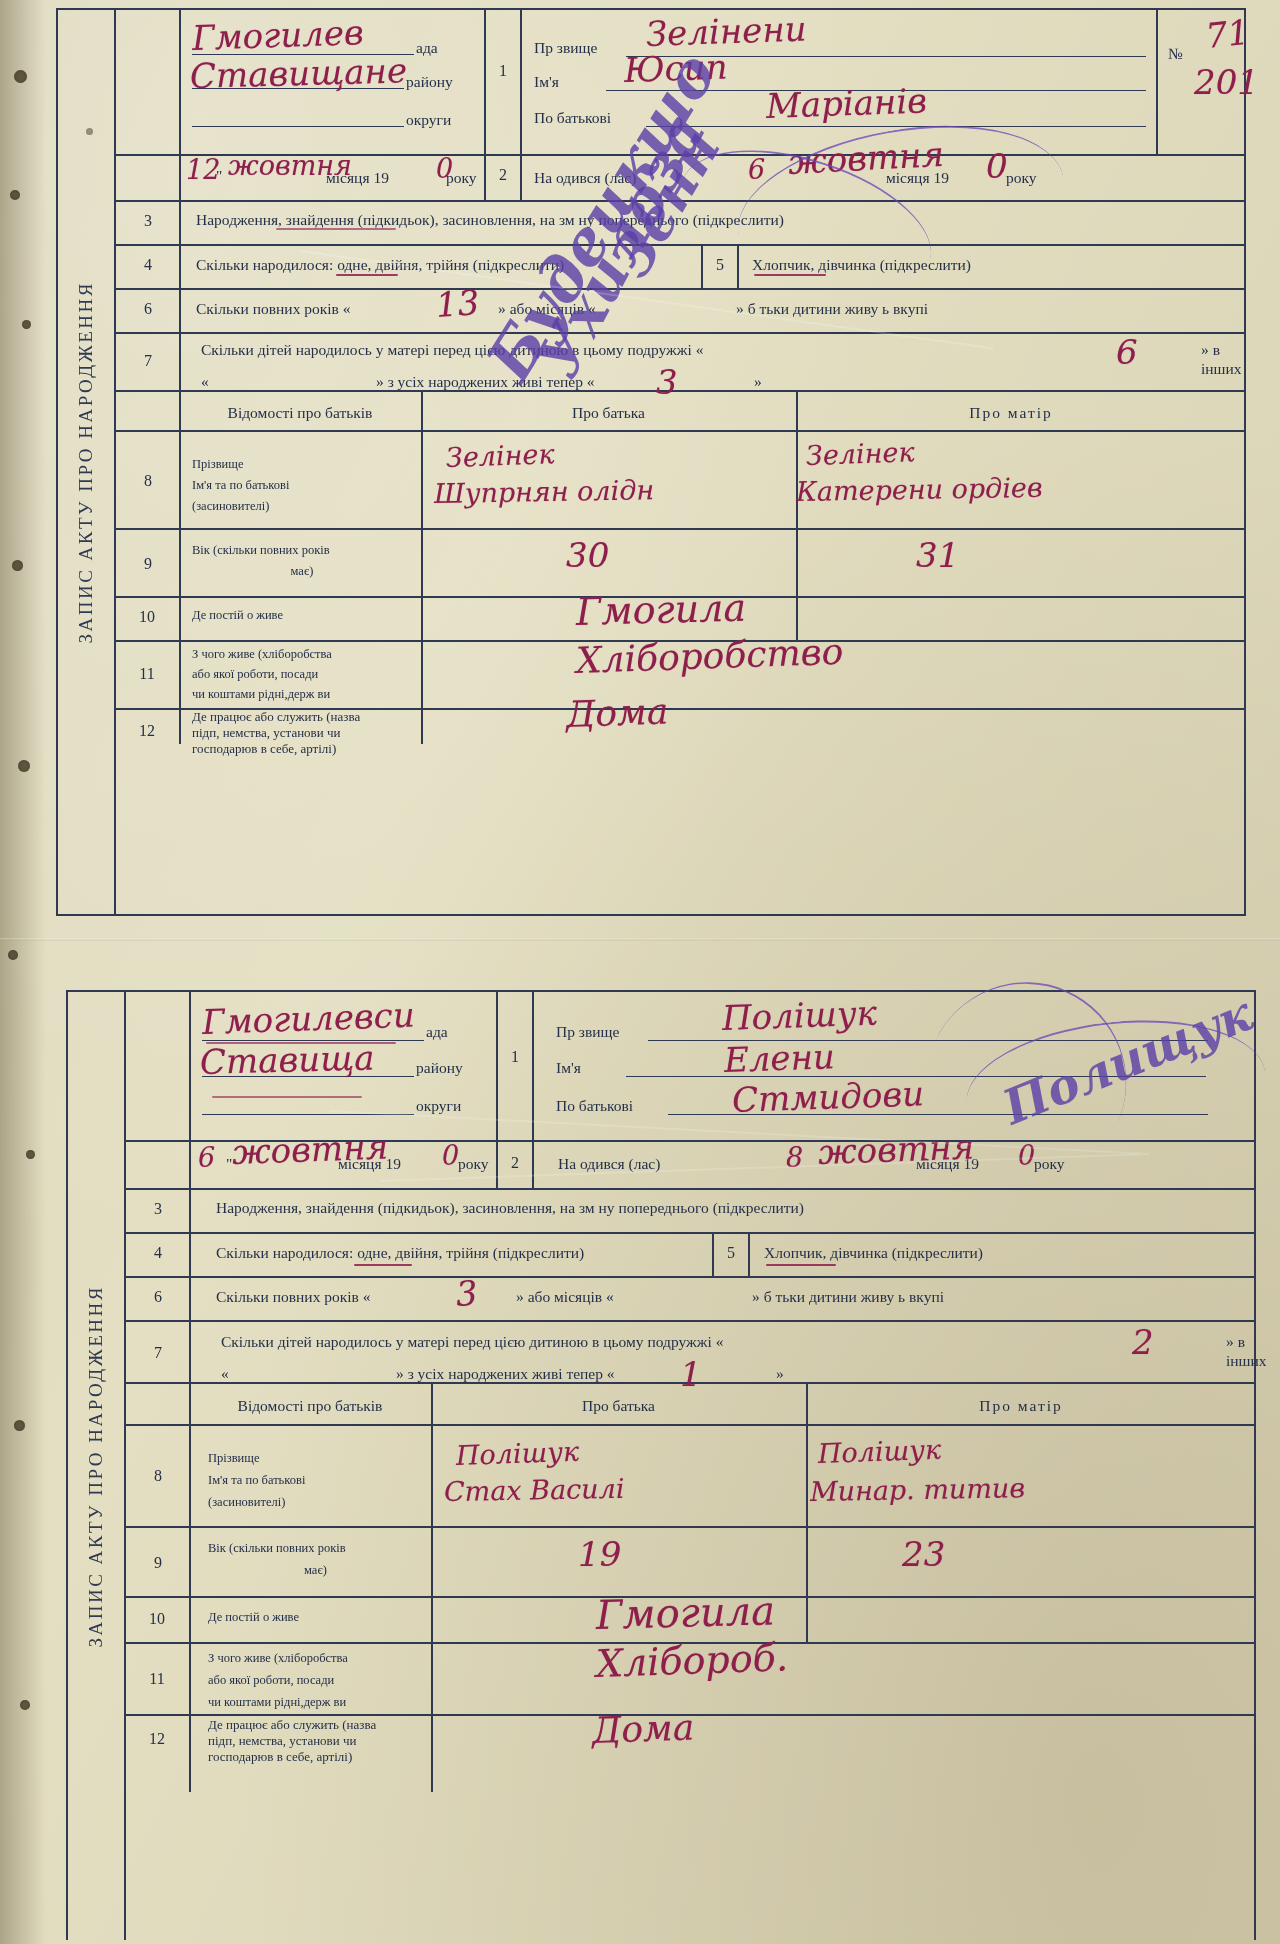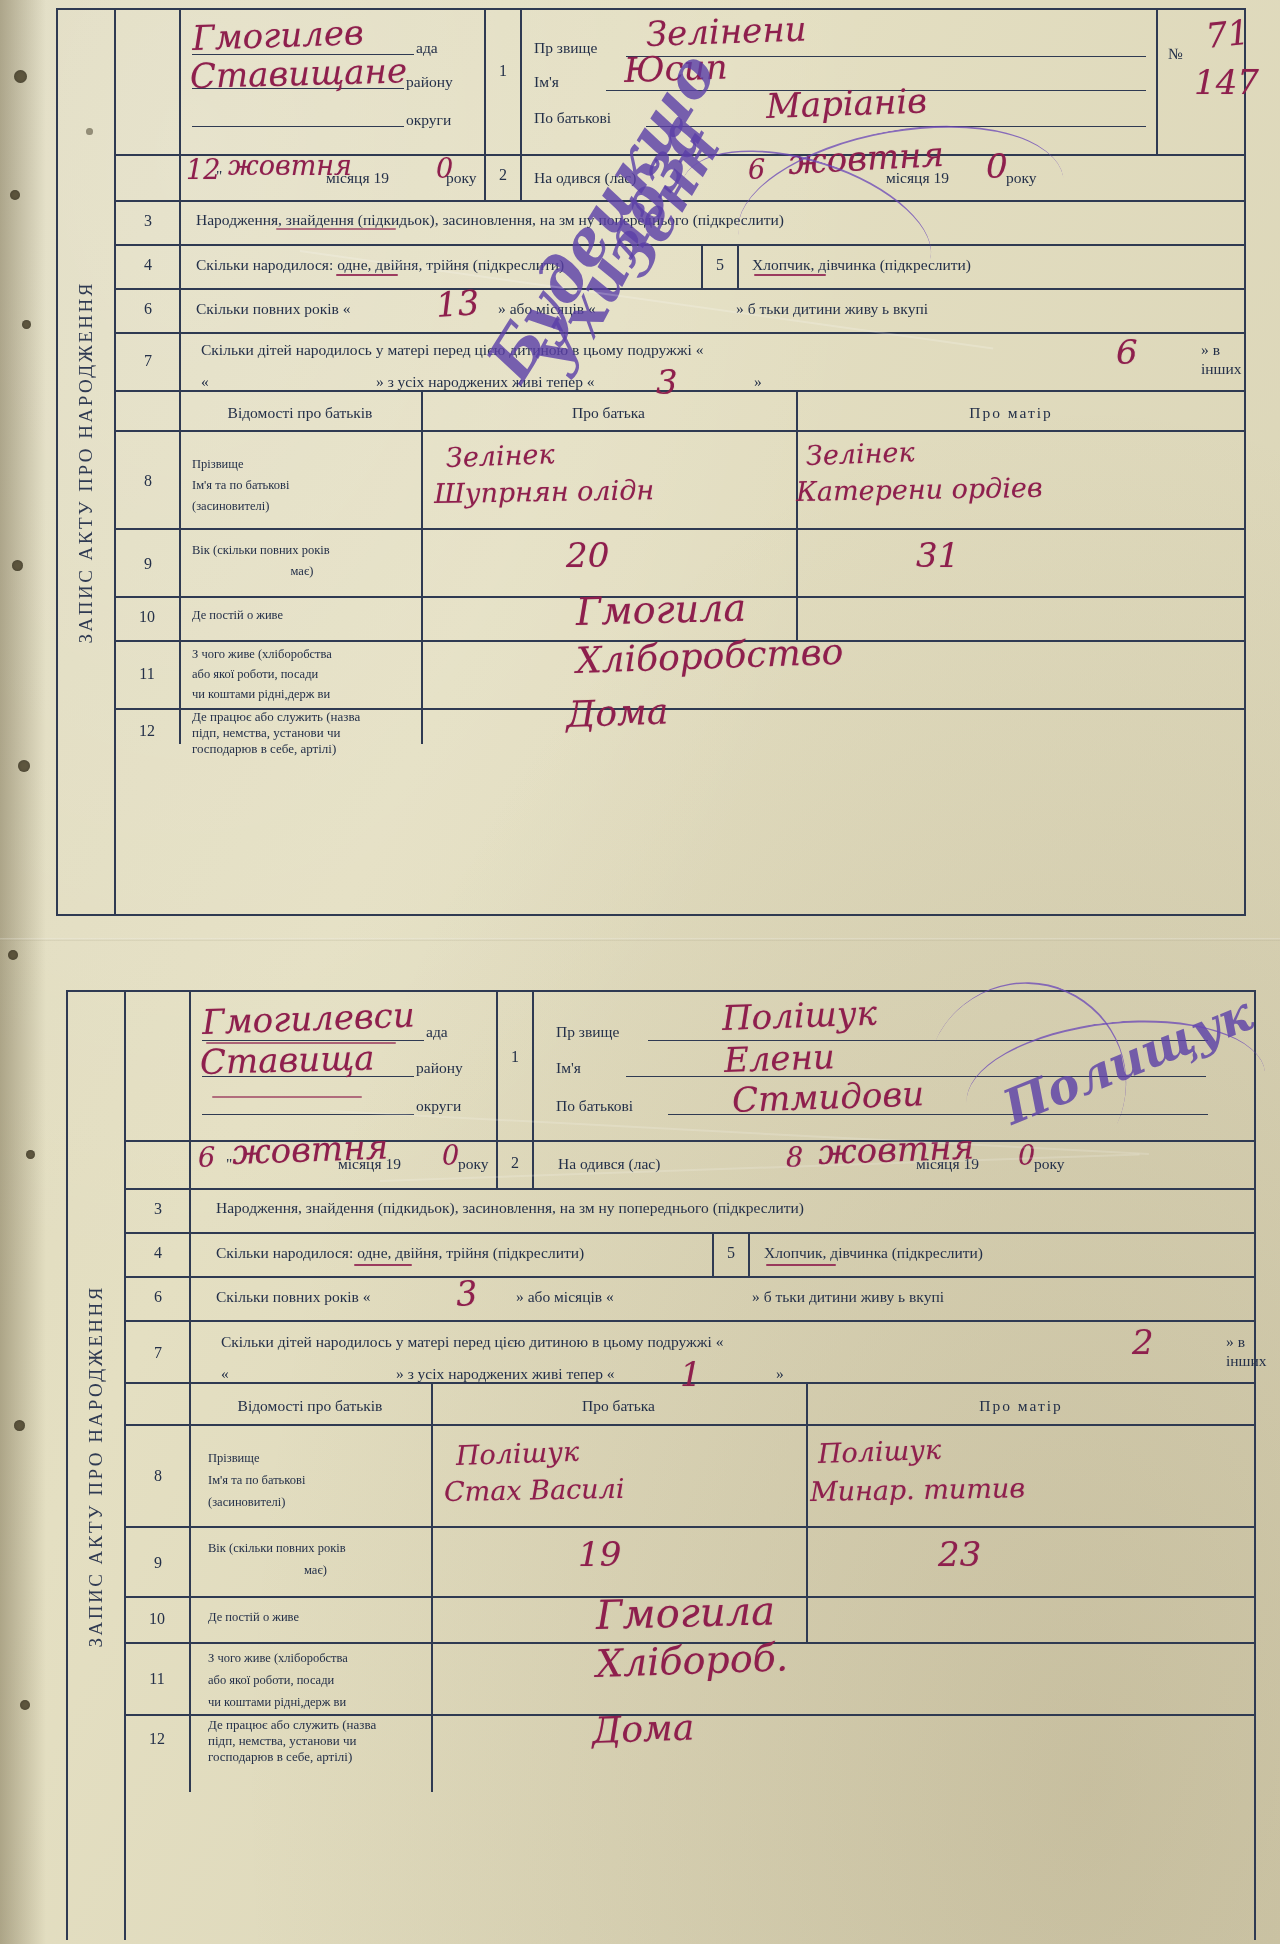--- a/index.html
+++ b/index.html
@@ -332,21 +332,21 @@
     </div>
 
     <div class="hw big" style="left:76px;top:8px;transform:rotate(-2deg);">Гмогилев</div>
     <div class="hw big" style="left:74px;top:46px;transform:rotate(-1.5deg);">Ставищане</div>
 
     <div class="hw big" style="left:530px;top:4px;transform:rotate(-2deg);">Зелінени</div>
     <div class="hw big" style="left:508px;top:40px;transform:rotate(-2deg);">Юсип</div>
     <div class="hw big" style="left:650px;top:76px;transform:rotate(-2deg);">Маріанів</div>
 
     <div class="hw big" style="left:1090px;top:6px;transform:rotate(-6deg);">71</div>
-    <div class="hw big" style="left:1078px;top:52px;">147</div>
+    <div class="hw big" style="left:1078px;top:52px;">201</div>
 
     <div class="hw med" style="left:70px;top:144px;">12</div>
     <div class="hw med" style="left:112px;top:140px;">жовтня</div>
     <div class="hw med" style="left:320px;top:143px;">0</div>
 
     <div class="hw med" style="left:632px;top:144px;">6</div>
     <div class="hw big" style="left:672px;top:132px;transform:rotate(-3deg);">жовтня</div>
     <div class="hw big" style="left:870px;top:136px;">0</div>
 
     <div class="underline-red" style="left:220px;top:264px;width:62px;"></div>
@@ -356,21 +356,21 @@
     <div class="hw big" style="left:320px;top:275px;transform:rotate(-4deg);">13</div>
 
     <div class="hw big" style="left:1000px;top:322px;">6</div>
     <div class="hw big" style="left:540px;top:352px;">3</div>
 
     <div class="hw med" style="left:330px;top:432px;transform:rotate(-2deg);">Зелінек</div>
     <div class="hw med" style="left:318px;top:468px;transform:rotate(-1deg);">Шупрнян олідн</div>
     <div class="hw med" style="left:690px;top:430px;transform:rotate(-2deg);">Зелінек</div>
     <div class="hw med" style="left:680px;top:466px;transform:rotate(-1deg);">Катерени ордіев</div>
 
-    <div class="hw big" style="left:450px;top:525px;">20</div>
+    <div class="hw big" style="left:450px;top:525px;">30</div>
     <div class="hw big" style="left:800px;top:525px;">31</div>
 
     <div class="hw big" style="left:460px;top:580px;transform:rotate(-1.5deg);font-size:38px;">Гмогила</div>
     <div class="hw big" style="left:460px;top:630px;transform:rotate(-2deg);font-size:36px;">Хліборобство</div>
     <div class="hw big" style="left:450px;top:684px;transform:rotate(-2deg);font-size:36px;">Дома</div>
 
     <div class="scrawl" style="left:300px;top:170px;font-size:62px;transform:rotate(-58deg);">Будецкшо</div>
     <div class="scrawl" style="left:360px;top:200px;font-size:60px;transform:rotate(-62deg);">Ухилоза</div>
     <div class="scrawl" style="left:470px;top:160px;font-size:56px;transform:rotate(-60deg);">Зенн</div>
     <div class="swoosh" style="left:620px;top:120px;width:330px;height:150px;transform:rotate(-10deg);border-color:#6a46b8;"></div>
@@ -605,21 +605,21 @@
 
     <div class="hw big" style="left:1006px;top:330px;">2</div>
     <div class="hw big" style="left:554px;top:362px;">1</div>
 
     <div class="hw med" style="left:330px;top:448px;transform:rotate(-2deg);">Полішук</div>
     <div class="hw med" style="left:318px;top:484px;transform:rotate(-1deg);">Стах Василі</div>
     <div class="hw med" style="left:692px;top:446px;transform:rotate(-2deg);">Полішук</div>
     <div class="hw med" style="left:684px;top:484px;transform:rotate(-1deg);">Минар. титив</div>
 
     <div class="hw big" style="left:452px;top:542px;">19</div>
-    <div class="hw big" style="left:812px;top:542px;">23</div>
+    <div class="hw big" style="left:776px;top:542px;">23</div>
 
     <div class="hw big" style="left:470px;top:600px;transform:rotate(-1.5deg);font-size:40px;">Гмогила</div>
     <div class="hw big" style="left:470px;top:650px;transform:rotate(-2deg);font-size:38px;">Хлібороб.</div>
     <div class="hw big" style="left:466px;top:718px;transform:rotate(-2deg);font-size:36px;">Дома</div>
 
     <div class="scrawl" style="left:870px;top:40px;font-size:48px;transform:rotate(-22deg);color:#5b3fa8;">Полищук</div>
     <div class="swoosh" style="left:840px;top:30px;width:300px;height:130px;transform:rotate(-6deg);"></div>
     <div class="swoosh" style="left:800px;top:-10px;width:200px;height:200px;transform:rotate(24deg);"></div>
   </div>
 </div>

